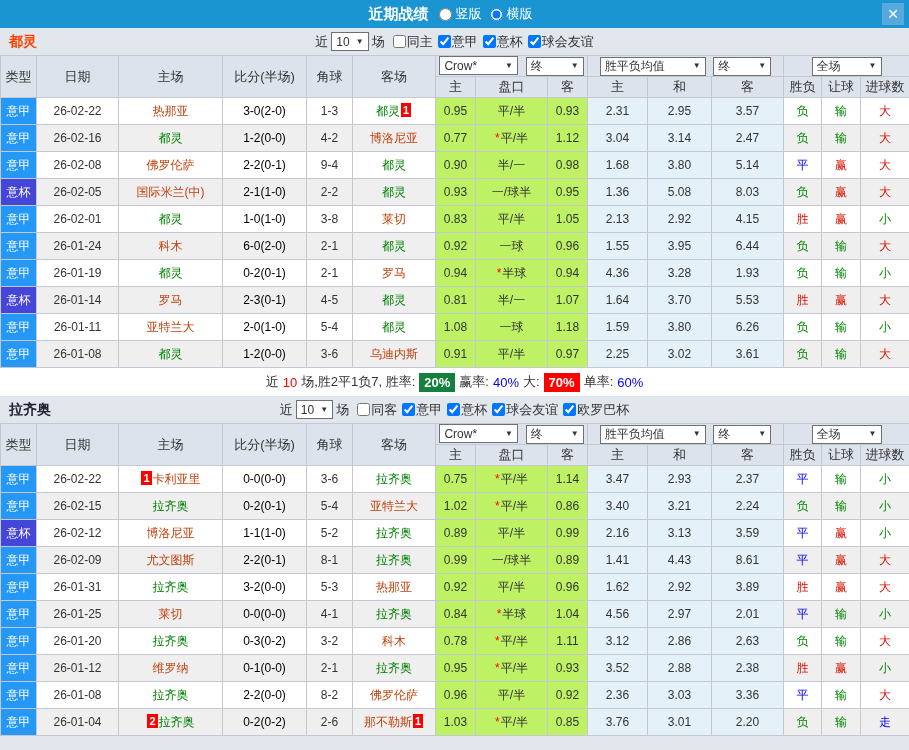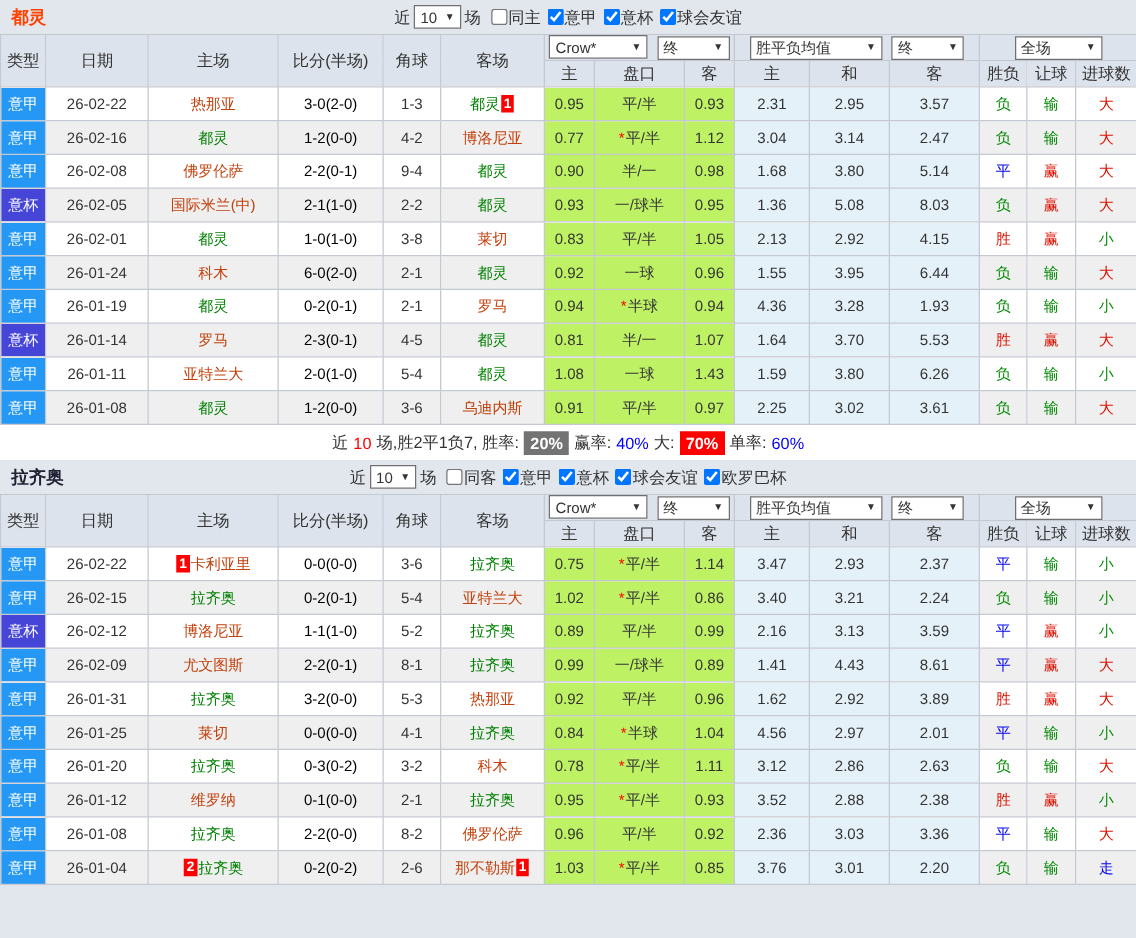--- a/index.html
+++ b/index.html
@@ -70,27 +70,41 @@
   .t-blue{color:#0000ee;}
 
   
   .summary{
     height:28px;background:#fff;display:flex;align-items:center;justify-content:center;
     font-size:13px;gap:2px;
   }
   .summary span{margin:0 1px;}
   .summary .red{color:#f00;}
   .summary .blue{color:#00f;}
-  .summary .hl-green{background:#737373;color:#fff;font-weight:bold;padding:2px 5px;}
+  .summary .hl-green{background:#15803d;color:#fff;font-weight:bold;padding:2px 5px;}
   .summary .hl-red{background:#f00;color:#fff;font-weight:bold;padding:2px 5px;}
 </style>
 </head>
 <body>
 
 <div class="app">
+  <div class="titlebar">
+    <span class="title">近期战绩</span>
+    <label class="radio">
+      <input type="radio" name="layout" style="">
+      <span>竖版</span>
+    </label>
+    <label class="radio">
+      <input type="radio" name="layout" checked="" style="">
+      <span>横版</span>
+    </label>
+    <div class="close-btn">
+      <span>✕</span>
+    </div>
+  </div>
   <div id="sections">
   <div class="section">
     <div class="filterbar">
       <span class="team-name" style="color: rgb(255, 68, 0);">都灵</span>
       <span class="filter-controls">
         <span>近</span>
         <span class="select-box">
           <span>10</span>
           <span class="arr">▼</span>
         </span>
@@ -319,21 +333,21 @@
             </tr>
             <tr class="odd">
               <td class="league">意甲</td>
               <td class="plain">26-01-11</td>
               <td class="plain"><span class="team opp">亚特兰大</span></td>
               <td class="plain score">2-0(1-0)</td>
               <td class="plain">5-4</td>
               <td class="plain"><span class="team self">都灵</span></td>
               <td class="odds">1.08</td>
               <td class="odds"><span>一球</span></td>
-              <td class="odds">1.43</td>
+              <td class="odds">1.18</td>
               <td class="avg">1.59</td>
               <td class="avg">3.80</td>
               <td class="avg">6.26</td>
               <td class="plain t-green">负</td>
               <td class="plain t-green">输</td>
               <td class="plain t-green">小</td>
             </tr>
             <tr class="even">
               <td class="league">意甲</td>
               <td class="plain">26-01-08</td>

